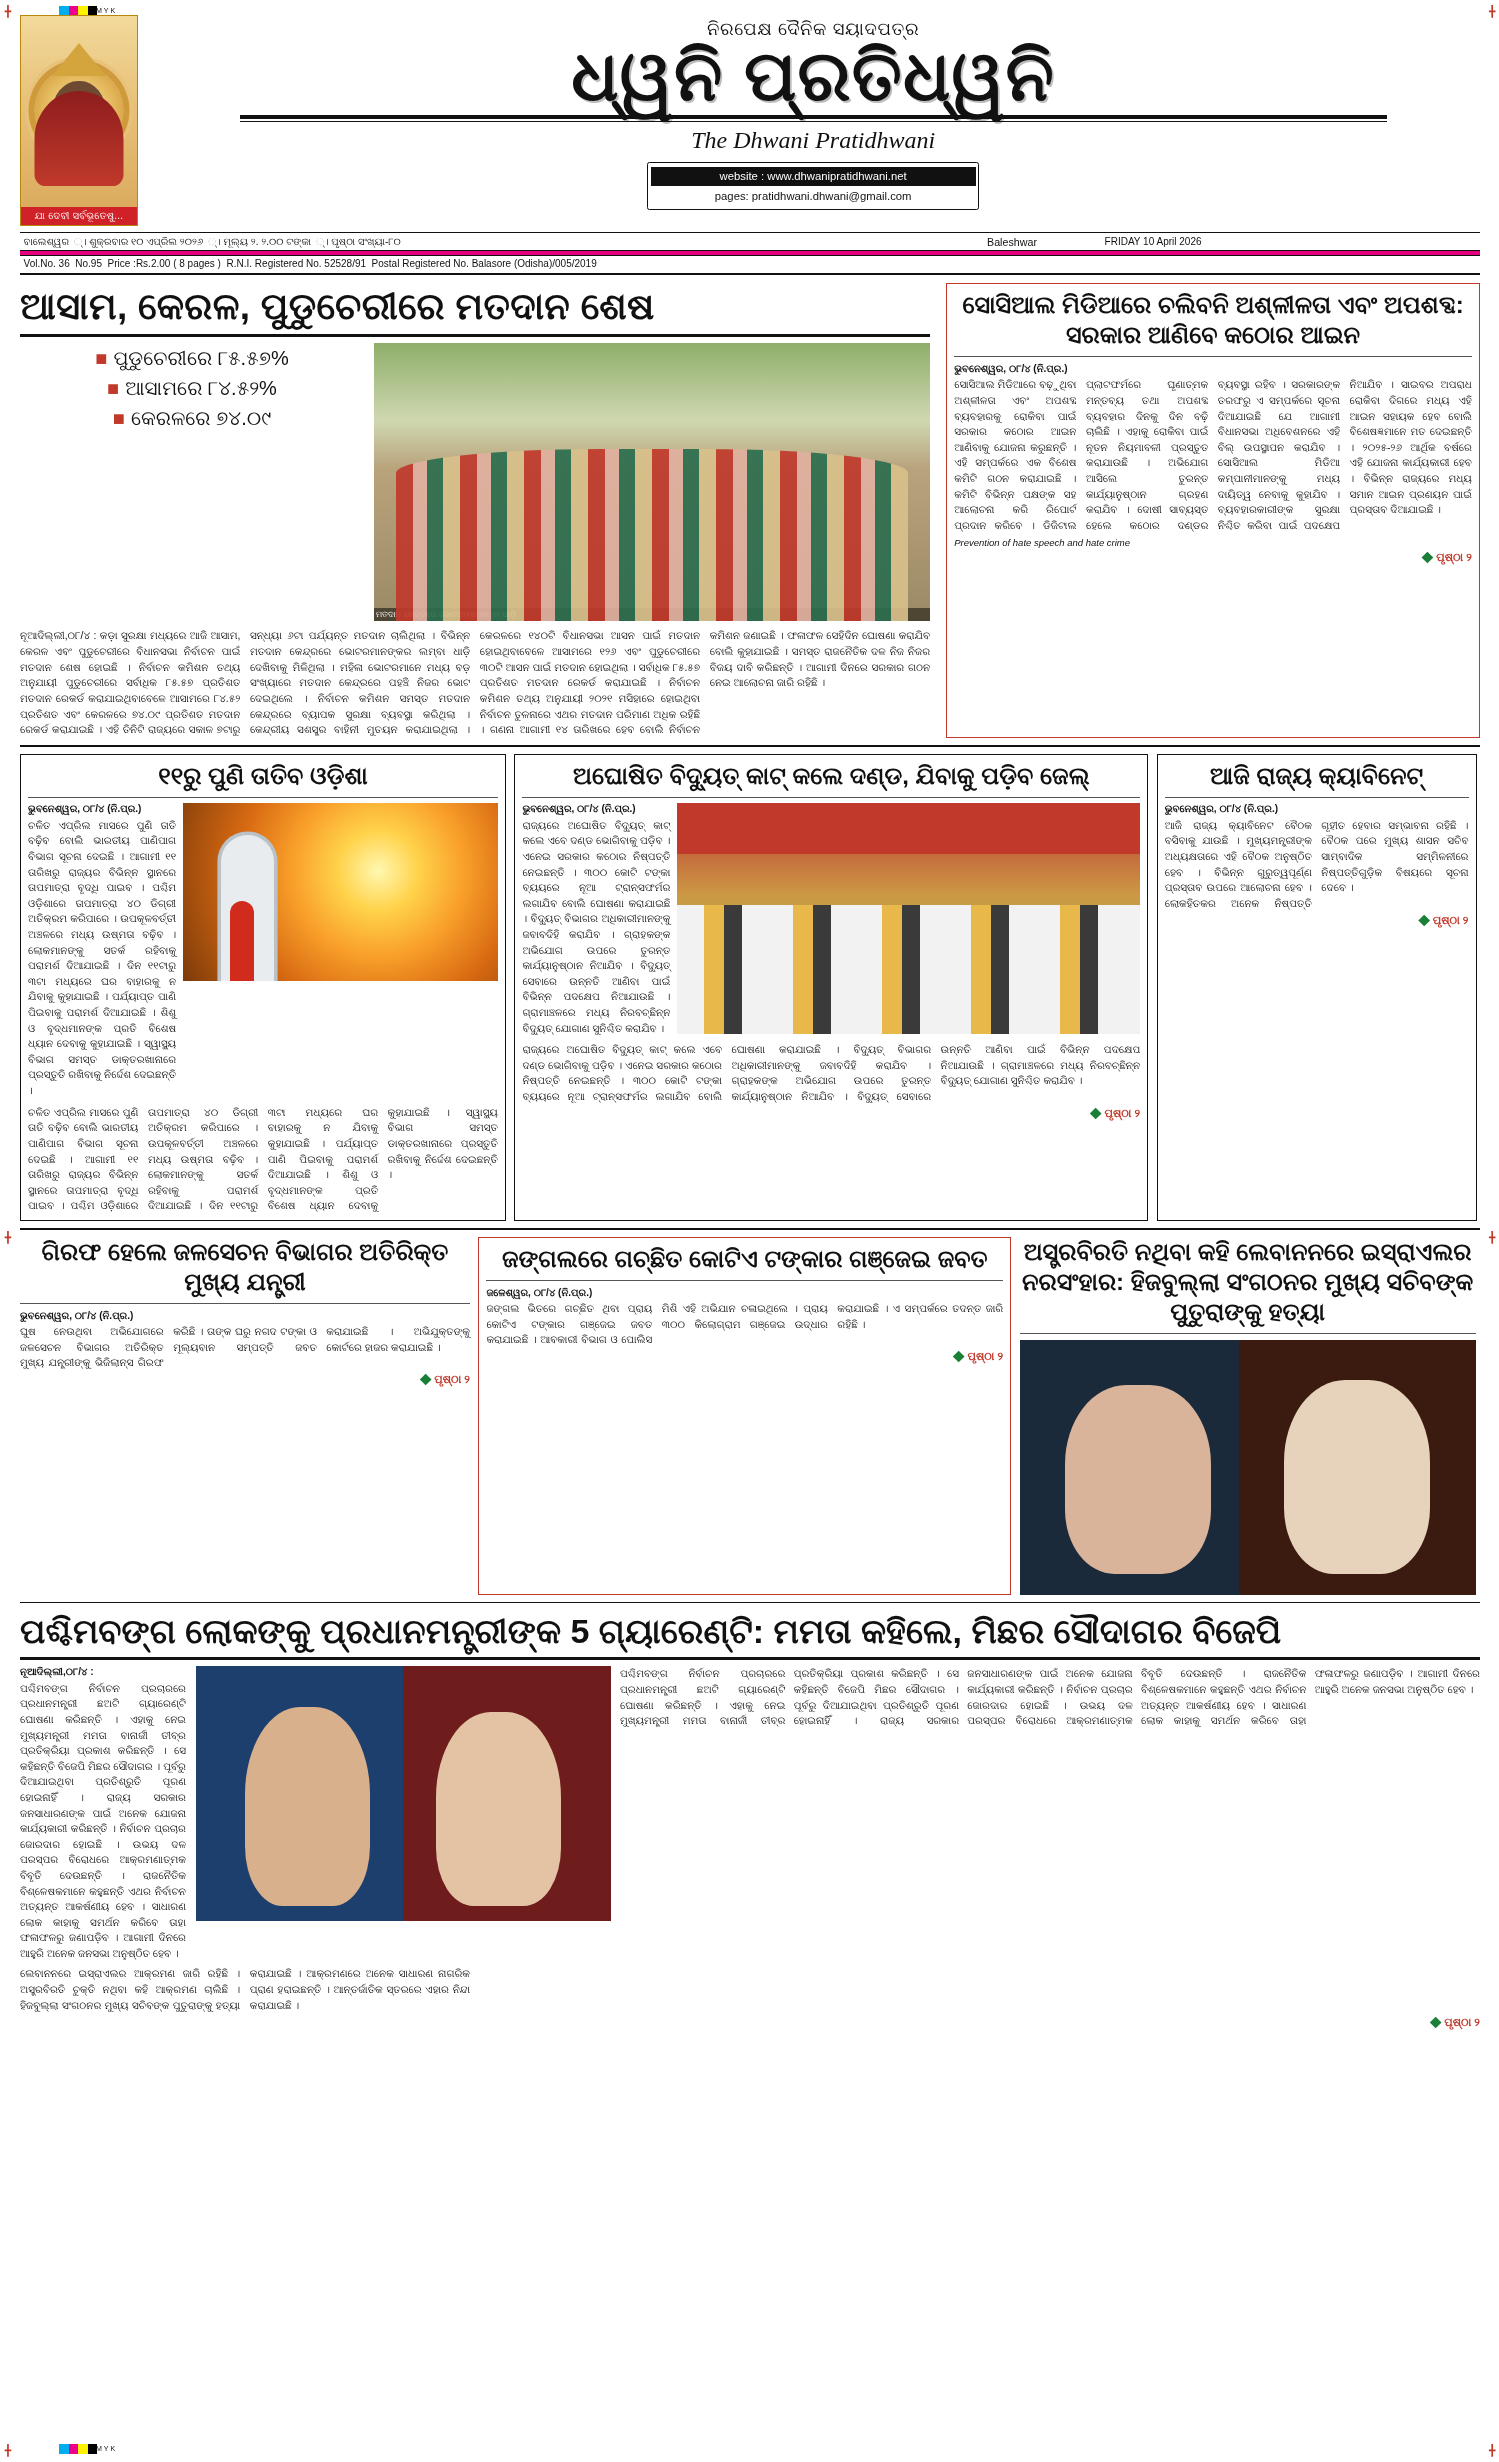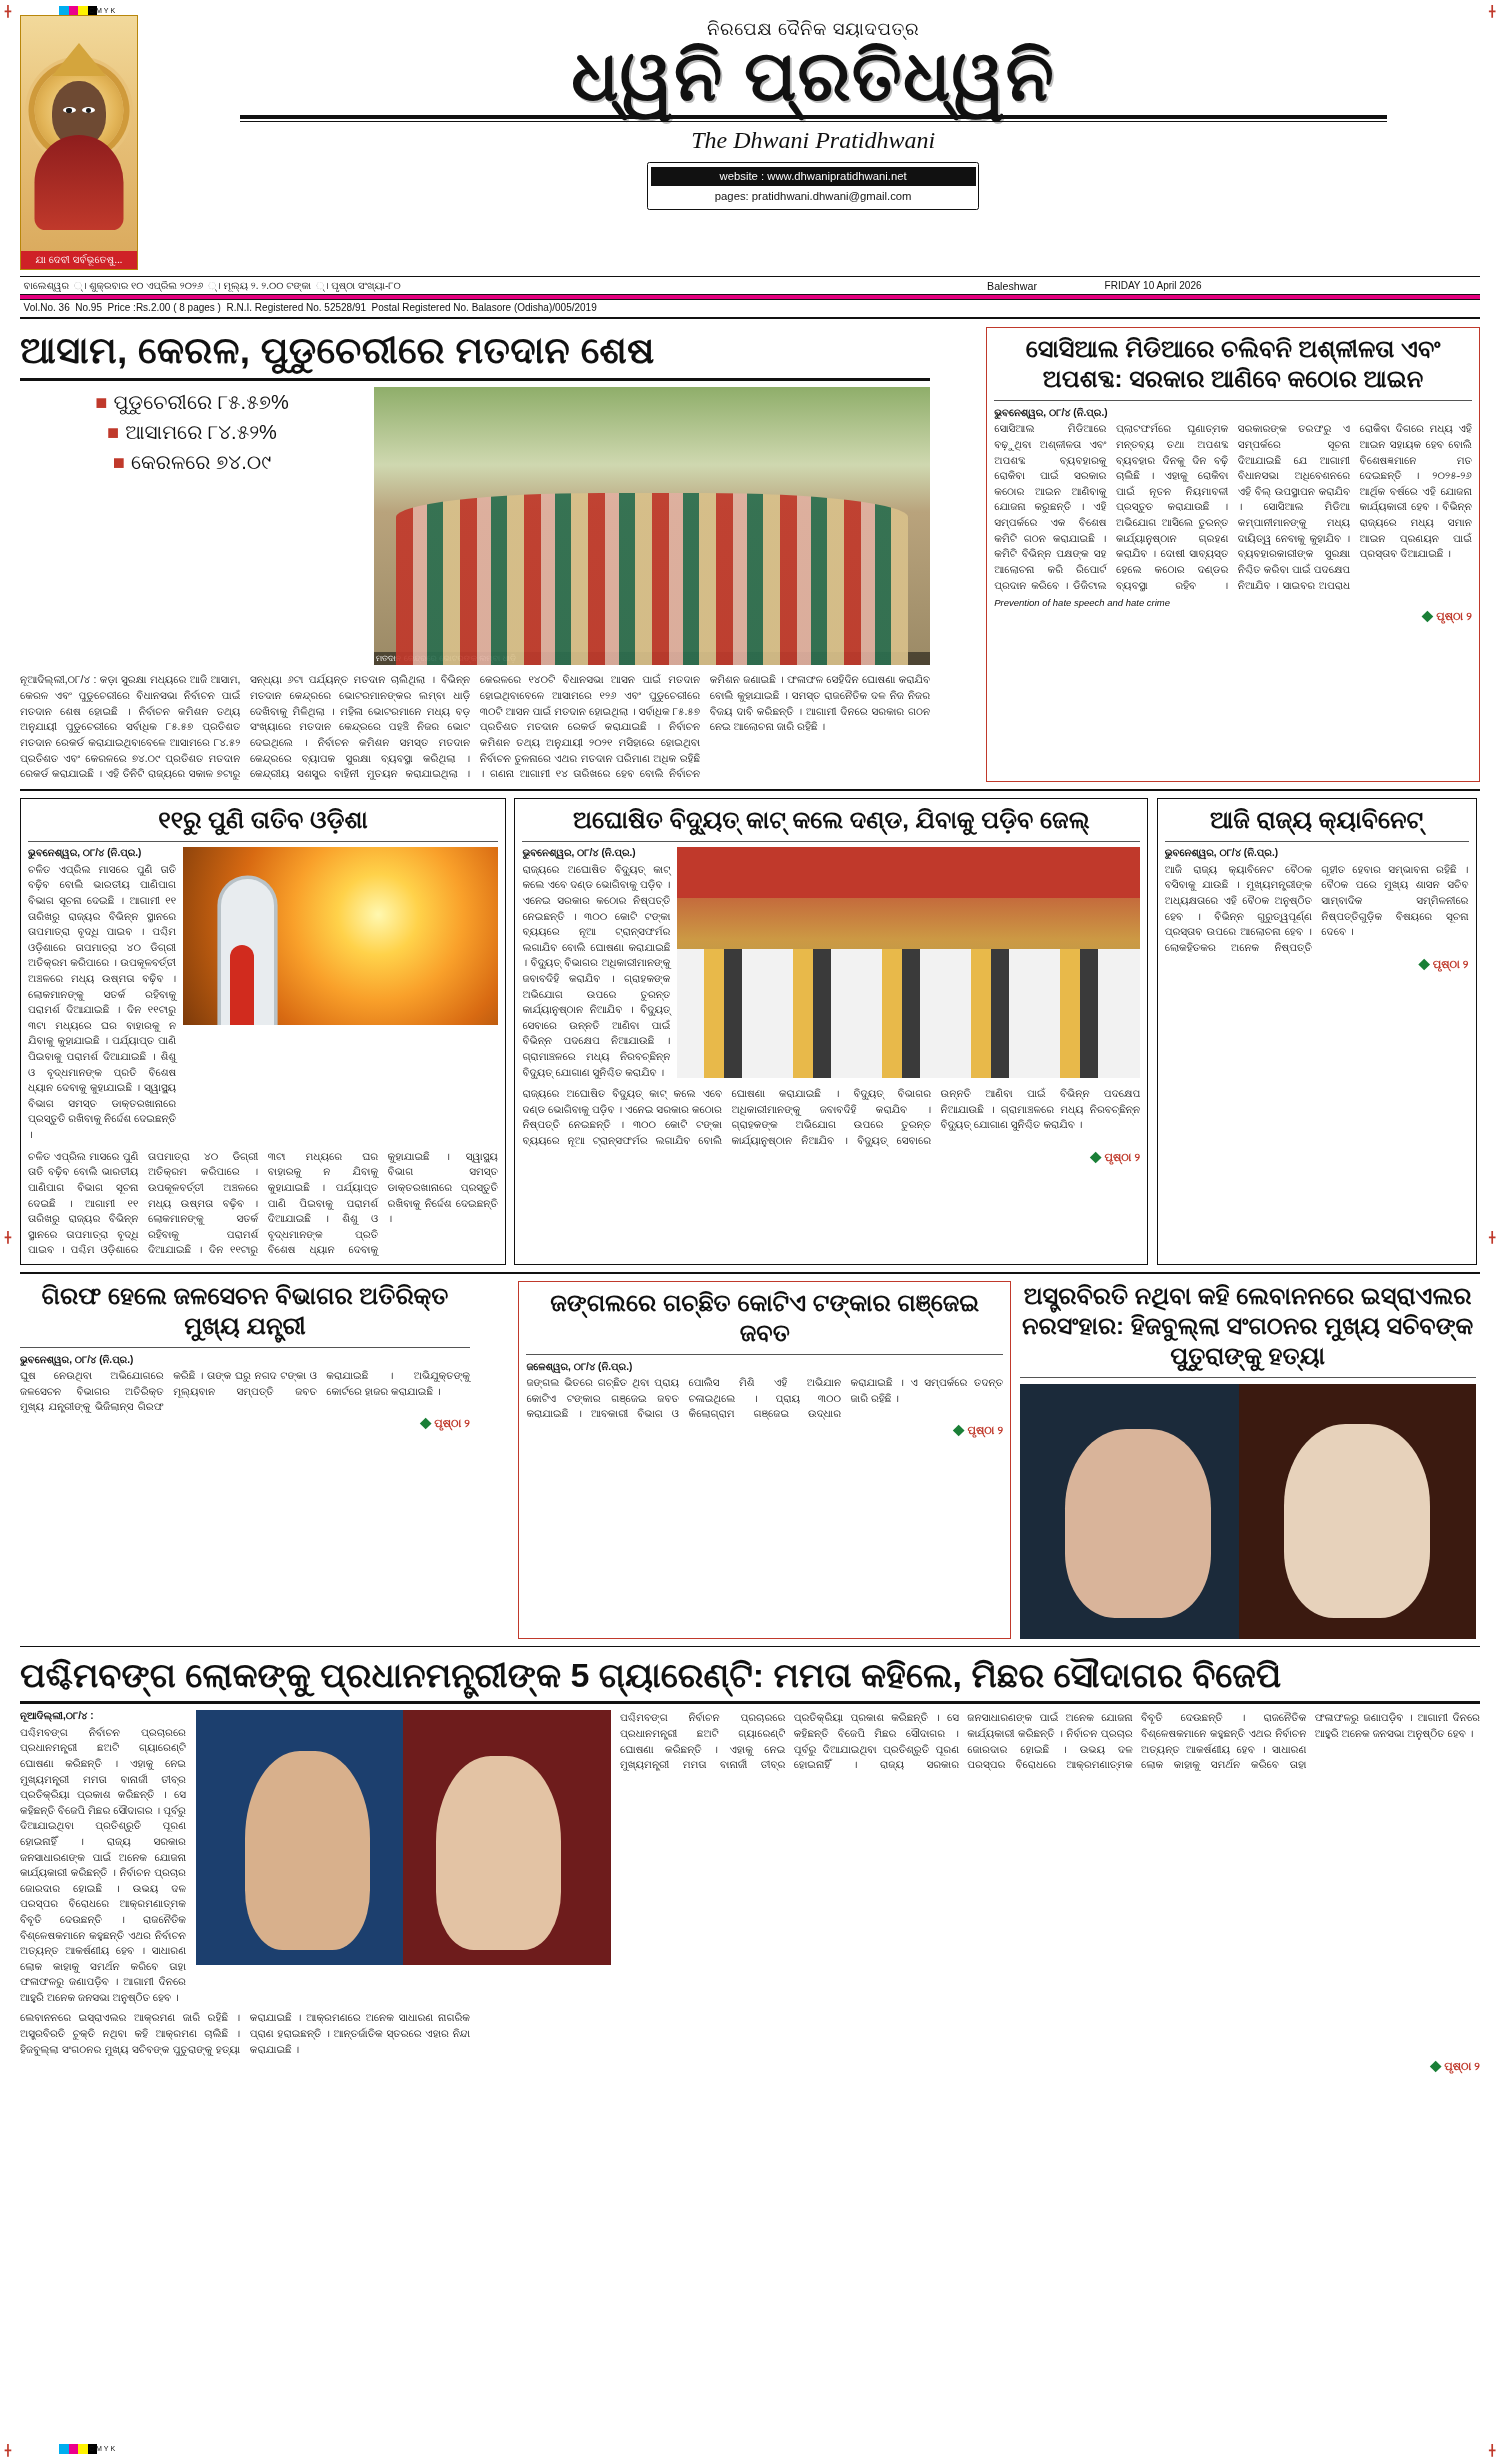--- a/index.html
+++ b/index.html
@@ -19,26 +19,25 @@
   }
 
   
   .regmark { position:absolute; font-size:10.7px; color:#c0392b; }
   .cmykbar { position:absolute; display:flex; }
   .cmykbar span { display:block; width:9.5px; height:9.5px; }
 
   
   .masthead { display:flex; align-items:flex-start; gap:8.3px; }
   .deity {
-    width: 118px; height: 255px;
+    width: 118px; height: 211px;
     border: 1.8px solid #b8860b;
     background: linear-gradient(180deg,#f2d99b 0%, #e8c27a 40%, #d9a85b 100%);
     position: relative; overflow:hidden;
     flex: none;
-    font-family: Liberation Serif, serif;
   }
   .deity .halo {
     position:absolute; left:50%; top:50px; transform:translateX(-50%);
     width:89px; height:89px; border-radius:50%;
     background: radial-gradient(circle, #ffe9a8 0%, #e2b457 60%, #c08a2e 100%);
     box-shadow: 0 0 0 6px #cf9a3b, 0 0 0 9.5px #e8c27a;
   }
   .deity .face {
     position:absolute; left:50%; top:65px; transform:translateX(-50%);
     width:54px; height:66px; border-radius:48% 48% 46% 46%;
@@ -123,21 +122,21 @@
 
   .bullets { font-size:20px; font-weight:400; line-height:1.5;text-align:center; }
   .bullets div:before{ content:"\25A0"; color:#c0392b; margin-right:6px; font-size:20px;}
 
   .body-text { font-size:10.4px; line-height:1.5; text-align:justify; }
   .c4 { column-count:4; column-gap:9.5px; }
   .c3 { column-count:3; column-gap:9.5px; }
   .c2 { column-count:2; column-gap:9.5px; }
   .c5 { column-count:5; column-gap:8.3px; }
 
-  .boxed { border:1.2px solid #c0392b; padding:6px 7.1px;margin-left:40px; }
+  .boxed { border:1.2px solid #c0392b; padding:6px 7.1px; }
   .boxed-blk { border:1.2px solid #111; padding:6px 7.1px; }
 
   h2.hl { font-size:24px; font-weight:700; line-height:1.25; text-align:center; margin:0 0 6px;}
 
   .photo { background:#ddd; position:relative; overflow:hidden; }
   .photo .cap { position:absolute; left:0; right:0; bottom:0; background:rgba(0,0,0,.5); color:#fff; font-size:8.3px; padding:1.2px 2.4px;}
 
   
   .ph-voters { background:
       linear-gradient(180deg,#8fae6a 0%, #cfd8b0 28%, #b9a37c 45%, #9b8a66 100%);}

